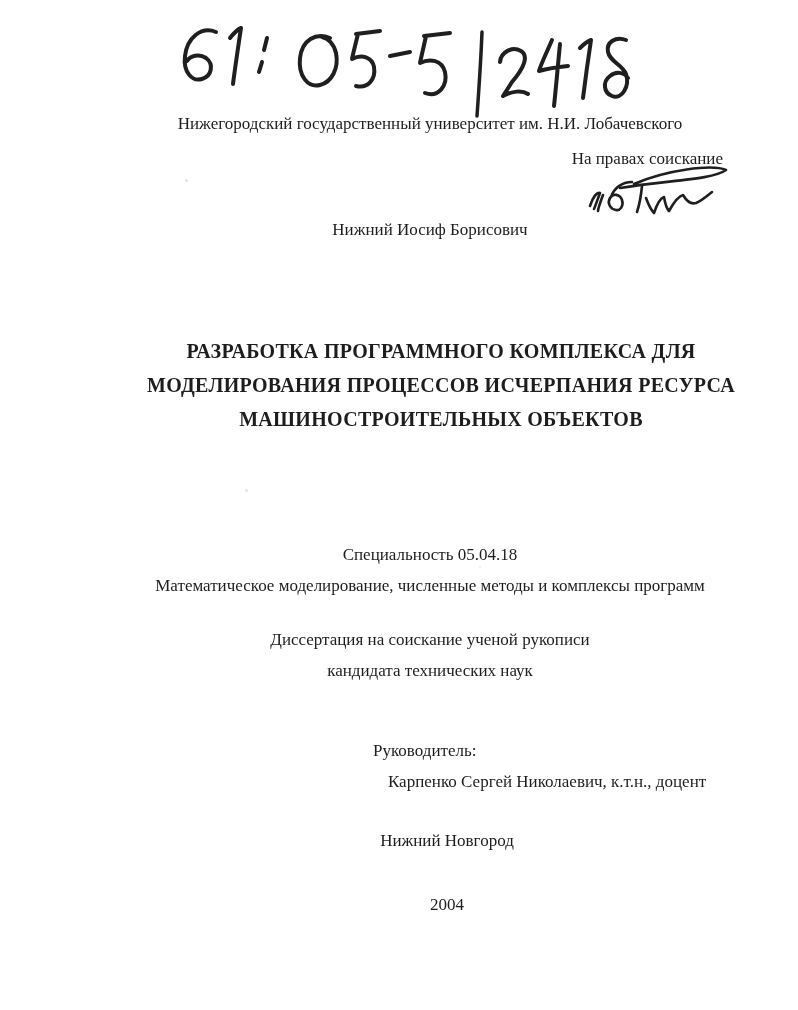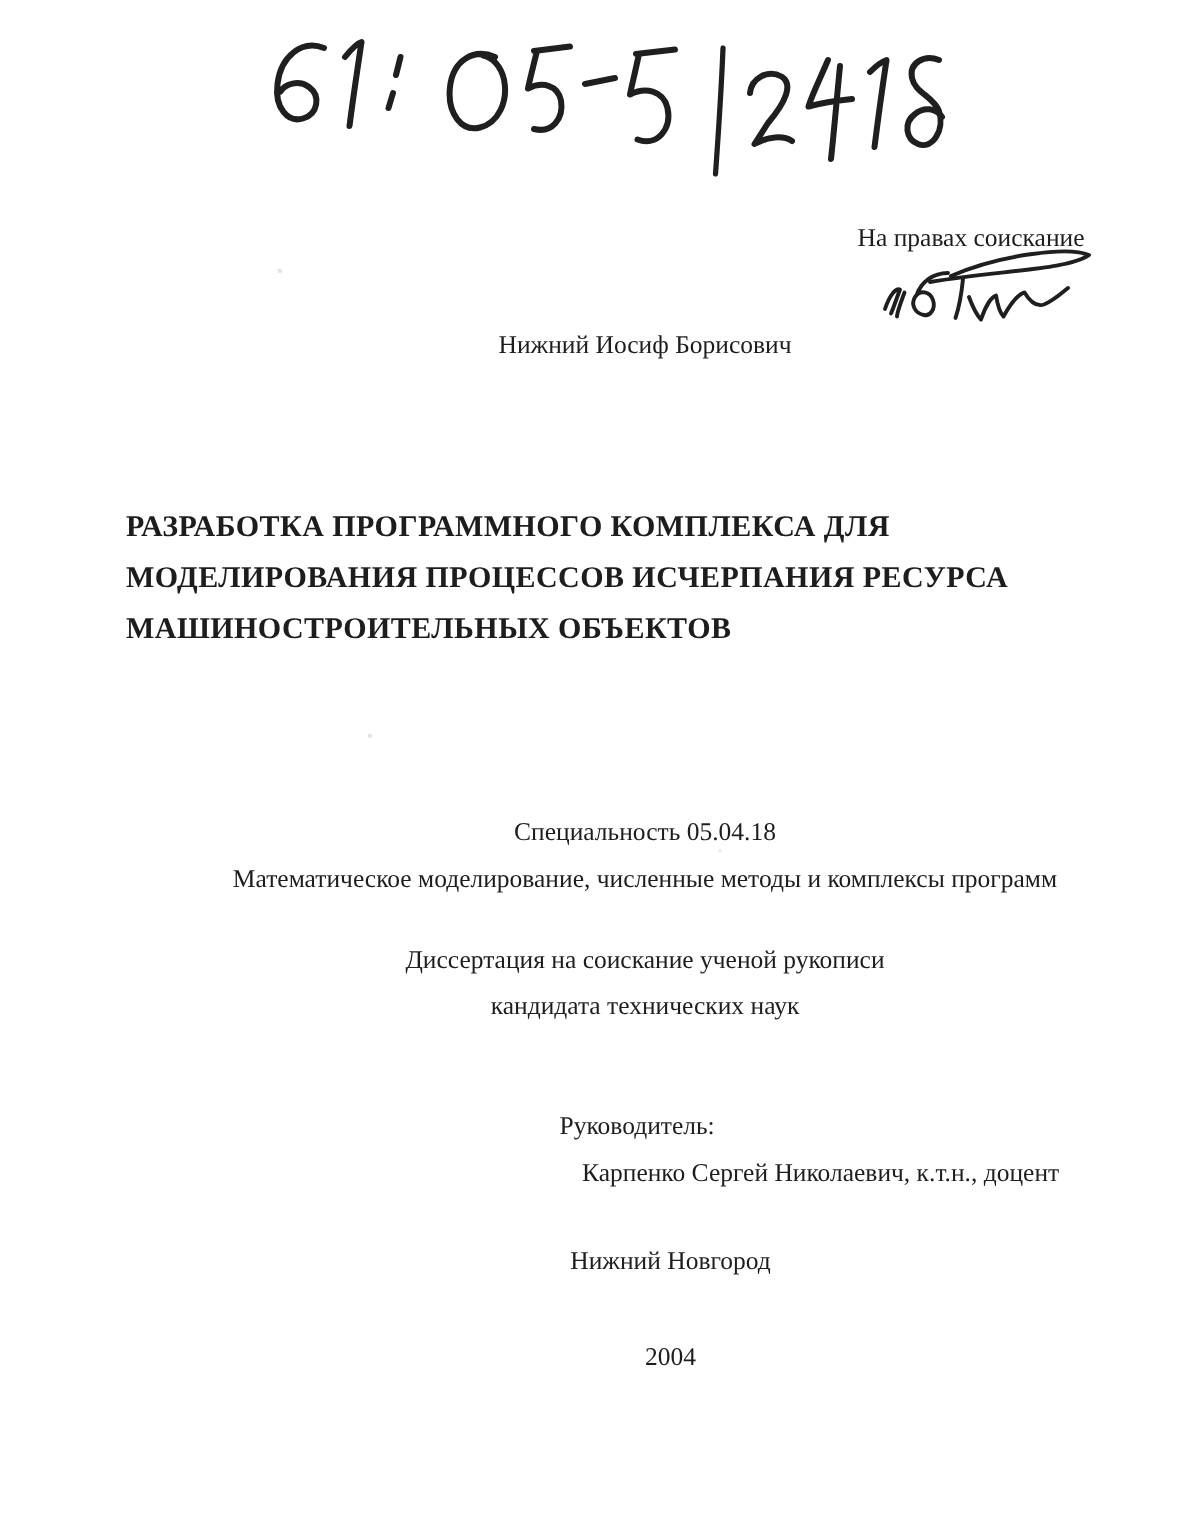--- a/index.html
+++ b/index.html
@@ -24,21 +24,21 @@
     line-height: 20px;
   }
   .centered {
     left: 62px;
     right: 0;
     text-align: center;
   }
   .centered-title {
     left: 84px;
     right: 0;
-    text-align: left;
+    text-align: center;
   }
   .centered-bottom {
     left: 96px;
     right: 0;
     text-align: center;
   }
   .title-block {
     position: absolute;
     top: 334px;
     font-weight: bold;
@@ -89,20 +89,21 @@
 
     <path d="M 332,52 C 333,42 344,36 353,41 C 361,46 356,58 344,72 L 335,86 C 344,81 354,80 360,84" stroke-width="4"></path>
 
     <path d="M 384,30 C 378,44 373,54 371,61 C 378,59 390,57 400,56 M 392,34 C 390,54 388,78 386,96" stroke-width="4"></path>
 
     <path d="M 412,38 C 416,34 420,31 423,30 C 420,50 417,72 415,88" stroke-width="4"></path>
 
     <path d="M 458,30 C 448,26 438,32 440,42 C 442,52 454,54 458,64 C 462,76 454,90 444,86 C 436,83 434,72 442,66 C 448,61 456,62 460,68" stroke-width="4"></path>
   </svg>
 
+  <div class="line centered" style="top:114px;">Нижегородский государственный университет им. Н.И. Лобачевского</div>
 
   <div class="line" style="top:149px; right:75px;">На правах соискание</div>
 
   <svg class="hand-svg" style="left:576px; top:160px;" width="158" height="58" viewBox="0 0 158 58" role="img">
     <path d="M 58,24 C 90,10 136,4 150,10 C 136,20 92,20 44,28" stroke-width="2.6"></path>
     <path d="M 14,46 C 17,37 21,32 24,33 C 21,41 19,47 18,49" stroke-width="2.6"></path>
     <path d="M 27,35 C 24,43 22,49 22,51" stroke-width="2.6"></path>
     <path d="M 40,50 C 34,49 31,43 34,38 C 37,33 44,34 46,40 C 48,46 44,51 40,50 M 35,37 C 38,28 46,22 56,22" stroke-width="2.6"></path>
     <path d="M 66,26 C 65,36 63,46 61,52" stroke-width="2.6"></path>
     <path d="M 70,38 C 73,46 76,51 78,53 C 81,44 85,38 88,37 C 89,43 91,49 93,51 C 98,42 103,36 107,35 C 110,40 114,45 120,43 C 127,40 132,35 136,32" stroke-width="2.6"></path>

